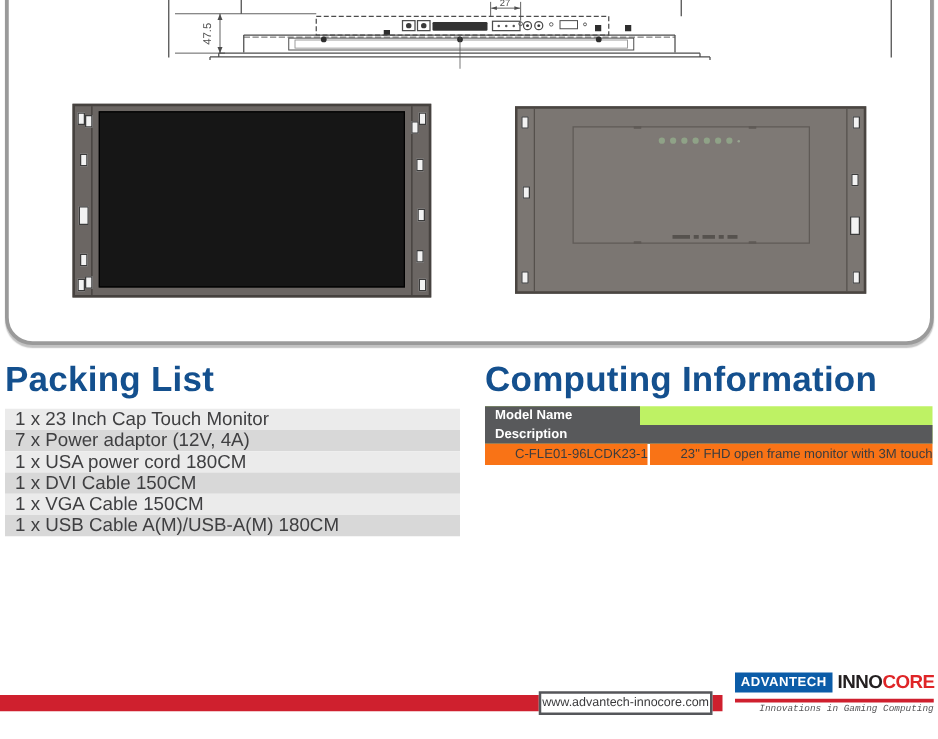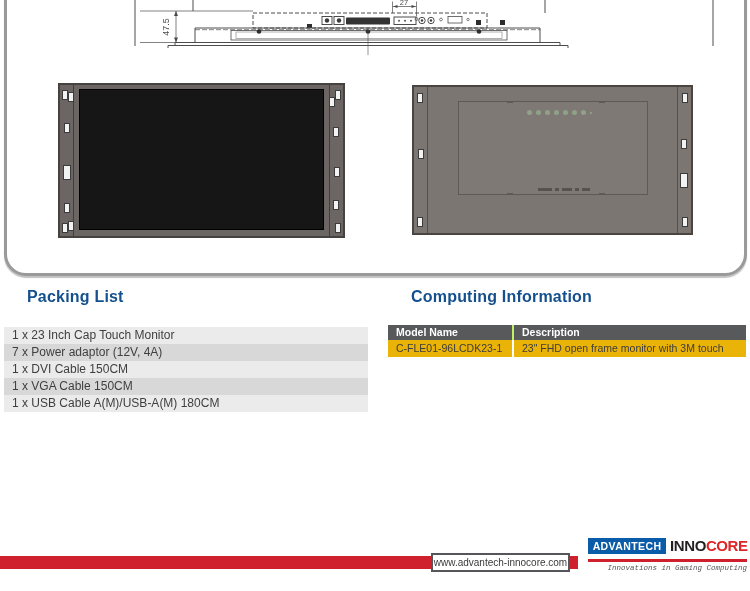--- a/index.html
+++ b/index.html
@@ -38,44 +38,44 @@
     background:#7e7975;border:1px solid #5f5a56;
   }
   .led-row{position:absolute;left:68px;top:8px;display:flex;align-items:center;}
   .led{width:5px;height:5px;border-radius:50%;background:#8fa287;margin-right:4px;}
   .led.tiny{width:2px;height:2px;background:#9aa793;}
   .conn-strip{position:absolute;left:79px;top:86px;display:flex;align-items:center;}
   .conn{height:3px;background:#56524e;margin-right:3px;}
   .tickmark{position:absolute;width:6px;height:2px;background:#5f5a56;}
   
   .sec-title{
-    position:absolute;font-size:16px;font-weight:bold;color:#14508e;
-    letter-spacing:0.2px;white-space:nowrap;margin-left:23px;
+    position:absolute;font-size:28px;font-weight:bold;color:#14508e;
+    letter-spacing:0.2px;white-space:nowrap;
   }
   .t-pack{left:4px;top:288px;}
   .t-order{left:388px;top:288px;}
   
   .pack-rows{position:absolute;left:4px;top:327px;width:364px;}
   .pack-row{
     height:17px;line-height:17px;padding-left:8px;
-    font-size:12px;color:#3f3f41;white-space:nowrap;
+    font-size:15px;color:#3f3f41;white-space:nowrap;
   }
   .pack-row:nth-child(odd){background:#ebebeb;}
   .pack-row:nth-child(even){background:#d8d8d8;}
   
   .order-table{position:absolute;left:388px;top:325px;width:358px;border-collapse:collapse;}
-  .order-head{display:flex;background:#bef264;}
+  .order-head{display:flex;background:#bef264;flex-direction:column;}
   .order-head .cell{
     background:#58595b;color:#ffffff;font-weight:bold;font-size:10.5px;
     height:15px;line-height:15px;padding-left:8px;
   }
   .order-row{display:flex;background:#ffffff;margin-top:0;}
   .order-row .cell{
-    background:#eab308;color:#3c3c3e;font-size:10.5px;
-    height:17px;line-height:17px;padding-left:8px;white-space:nowrap;
+    background:#f97316;color:#3c3c3e;font-size:10.5px;
+    height:17px;line-height:17px;padding-left:24px;white-space:nowrap;
   }
   .col-model{width:116px;margin-right:2px;}
   .col-desc{flex:1;}
   
   .red-bar{position:absolute;left:0;top:556px;width:578px;height:13px;background:#cf202e;}
   .url-box{
     position:absolute;left:431px;top:553px;width:135px;height:15px;
     background:#ffffff;border:2px solid #55565a;
     font-size:10px;line-height:15px;text-align:center;color:#3a3a3c;
   }
@@ -221,20 +221,21 @@
     </div>
     <div class="tickmark" style="left:48px;bottom:-1px;"></div>
     <div class="tickmark" style="left:140px;bottom:-1px;"></div>
   </div>
 </div>
 
 <div class="sec-title t-pack">Packing List</div>
 <div class="pack-rows">
   <div class="pack-row">1 x 23 Inch Cap Touch Monitor</div>
   <div class="pack-row">7 x Power adaptor (12V, 4A)</div>
+  <div class="pack-row">1 x USA power cord 180CM</div>
   <div class="pack-row">1 x DVI Cable 150CM</div>
   <div class="pack-row">1 x VGA Cable 150CM</div>
   <div class="pack-row">1 x USB Cable A(M)/USB-A(M) 180CM</div>
 </div>
 
 <div class="sec-title t-order">Computing Information</div>
 <div class="order-table">
   <div class="order-head">
     <div class="cell col-model">Model Name</div>
     <div class="cell col-desc">Description</div>

